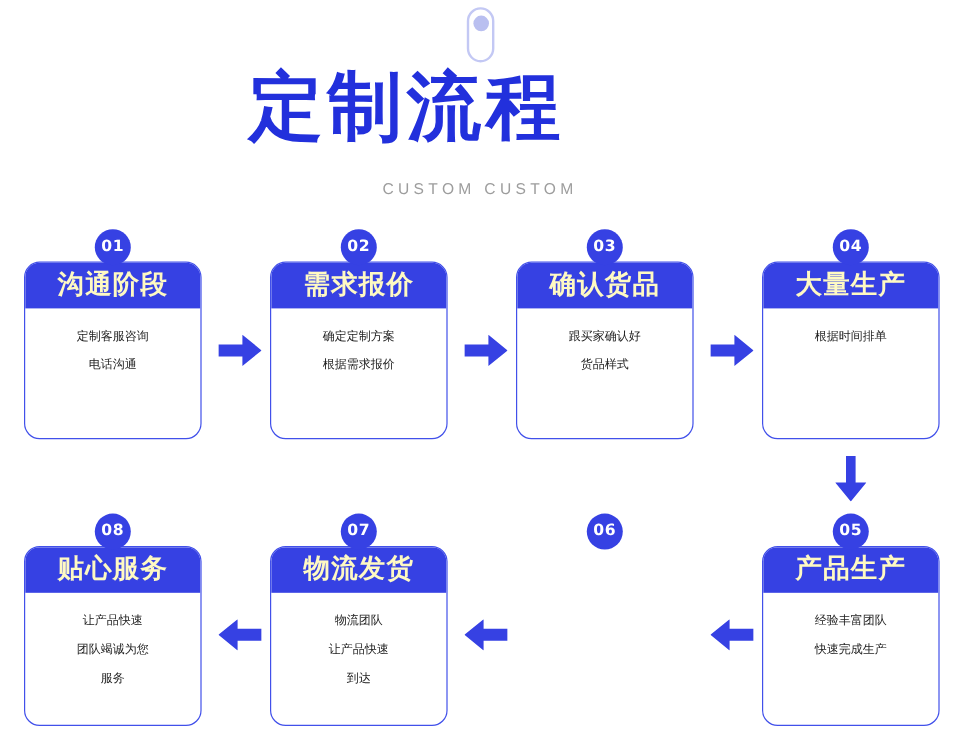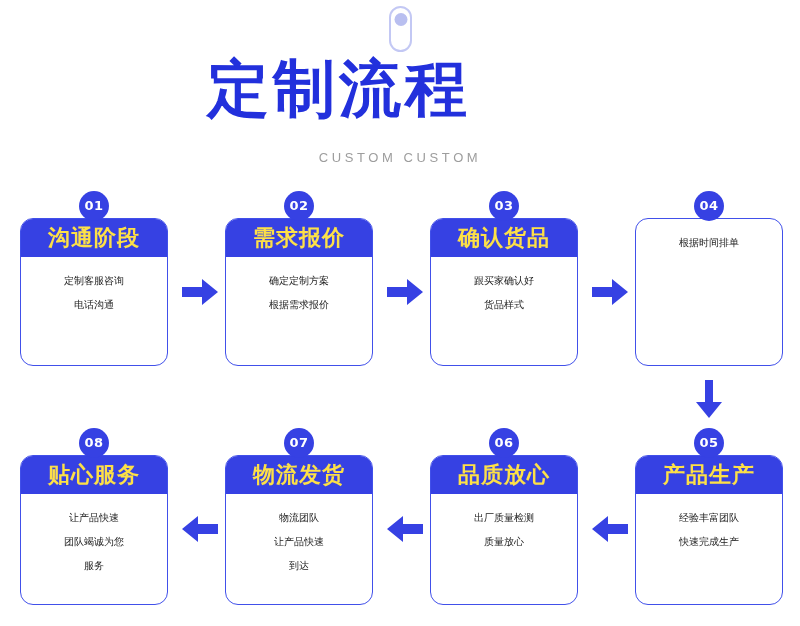--- a/index.html
+++ b/index.html
@@ -43,21 +43,21 @@
     position:absolute;
     width:148px;
     border:1.3px solid #4150ea;
     border-radius:13px;
     background:#ffffff;
     overflow:hidden;
   }
   .card-head {
     height:38px; line-height:38px;
     background:#3641e3;
-    color:#fde047;
+    color:#fef9c3;
     font-size:22px; font-weight:bold; letter-spacing:1px;
     text-align:center;
     font-family:"DejaVu Sans","Liberation Sans",sans-serif;
   }
   .card-body {
     padding:12px 6px 6px 6px;
     text-align:center;
     font-size:10px; line-height:24px; color:#222222;
     font-family:"DejaVu Sans","Liberation Sans",sans-serif;
   }
@@ -130,20 +130,21 @@
   </div>
 
   <div class="arrow" style="left:592px; top:279px;">
     <svg width="36" height="26" viewBox="0 0 36 26">
         <path d="M0 8 H20 V0 L36 13 L20 26 V18 H0 Z" fill="#3641e3"></path>
       </svg>
   </div>
 
   <div class="badge" style="left:694px; top:191px;">04</div>
   <div class="card" style="left:635px; top:218px; height:148px;">
+    <div class="card-head">大量生产</div>
     <div class="card-body">
       <div>根据时间排单</div>
     </div>
   </div>
 
   <div class="arrow" style="left:696px; top:380px;">
     <svg width="26" height="38" viewBox="0 0 26 38">
         <path d="M9 0 H17 V22 H26 L13 38 L0 22 H9 Z" fill="#3641e3"></path>
       </svg>
   </div>
@@ -174,27 +175,20 @@
     </div>
   </div>
 
   <div class="arrow" style="left:387px; top:516px;">
     <svg width="36" height="26" viewBox="0 0 36 26">
         <path d="M36 8 H16 V0 L0 13 L16 26 V18 H36 Z" fill="#3641e3"></path>
       </svg>
   </div>
 
   <div class="badge" style="left:489px; top:428px;">06</div>
-  <div class="card" style="left:430px; top:455px; height:150px;">
-    <div class="card-head">品质放心</div>
-    <div class="card-body">
-      <div>出厂质量检测</div>
-      <div>质量放心</div>
-    </div>
-  </div>
 
   <div class="arrow" style="left:592px; top:516px;">
     <svg width="36" height="26" viewBox="0 0 36 26">
         <path d="M36 8 H16 V0 L0 13 L16 26 V18 H36 Z" fill="#3641e3"></path>
       </svg>
   </div>
 
   <div class="badge" style="left:694px; top:428px;">05</div>
   <div class="card" style="left:635px; top:455px; height:150px;">
     <div class="card-head">产品生产</div>

